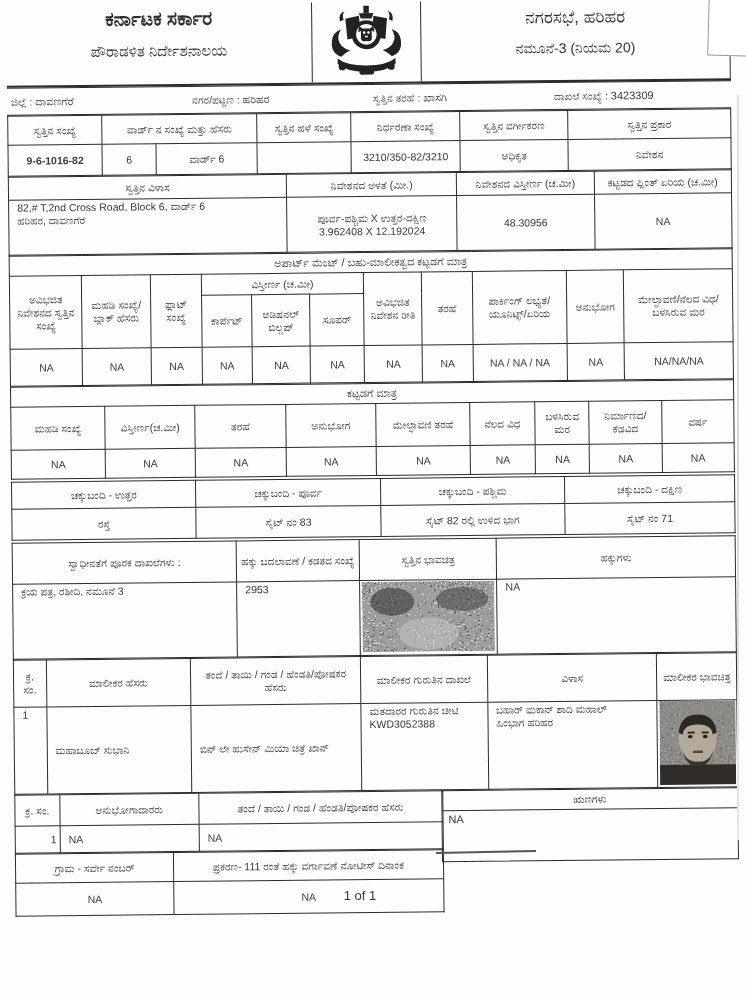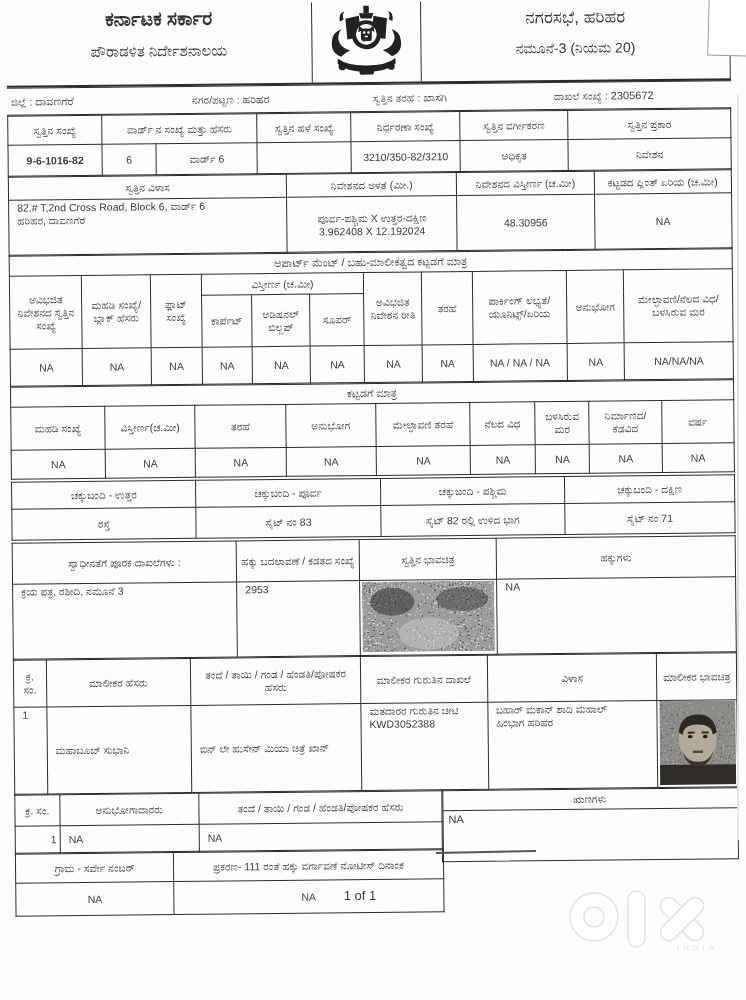--- a/index.html
+++ b/index.html
@@ -122,21 +122,21 @@
         <td>
           <span class="lab">ನಗರ/ಪಟ್ಟಣ :</span>
           <span class="val">ಹರಿಹರ</span>
         </td>
         <td>
           <span class="lab">ಸ್ವತ್ತಿನ ತರಹೆ :</span>
           <span class="val">ಖಾಸಗಿ</span>
         </td>
         <td>
           <span class="lab">ದಾಖಲೆ ಸಂಖ್ಯೆ :</span>
-          <span class="val">2305672</span>
+          <span class="val">3423309</span>
         </td>
       </tr>
     </tbody>
       </table>
 
     <table>
       <colgroup>
           <col style="width:13%">
           <col style="width:7.5%">
           <col style="width:14%">
@@ -436,27 +436,14 @@
     </div>
 
   </div>
 
   <div class="corner-artifact"></div>
   <div class="scan-edge"></div>
   <div class="crease"></div>
 
   <div class="page-num">1 of 1</div>
 
-  <div class="watermark">
-    <svg width="160" height="64" viewBox="0 0 160 64" aria-label="olx">
-      <g fill="#ffffff" stroke="#e3e3e3" stroke-width="1.6">
-        <path d="M30 4 a24 24 0 1 0 0.01 0 z M30 18 a10 10 0 1 1 -0.01 0 z" fill-rule="evenodd"></path>
-        <rect x="64" y="2" width="17" height="56" rx="8.5"></rect>
-        <g transform="translate(118 30)">
-          <rect x="-27" y="-8.5" width="54" height="17" rx="8.5" transform="rotate(45)"></rect>
-          <rect x="-27" y="-8.5" width="54" height="17" rx="8.5" transform="rotate(-45)"></rect>
-        </g>
-      </g>
-    </svg>
-    <div class="wm-country">INDIA</div>
-  </div>
 
 </div>
 
 </body></html>

